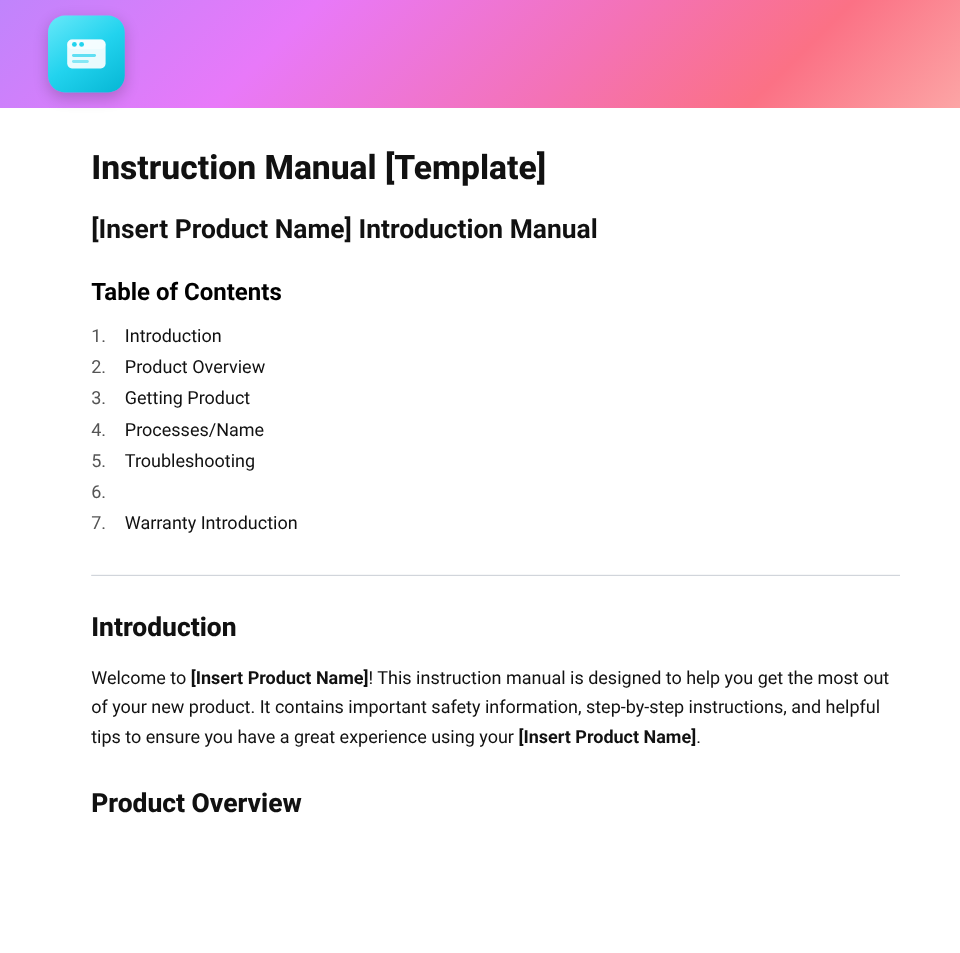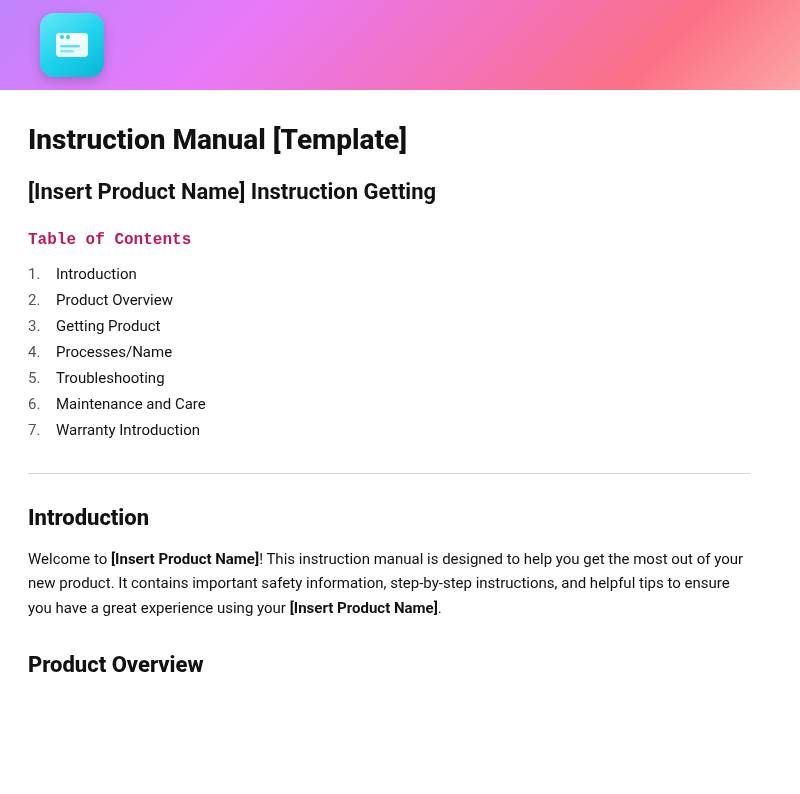--- a/index.html
+++ b/index.html
@@ -37,45 +37,44 @@
       box-shadow: 0 4px 12px rgba(0,0,0,0.2);
     }
 
     .app-icon svg {
       width: 36px;
       height: 36px;
       fill: white;
     }
 
     .content {
-      padding: 32px 50px 40px 28px;
+      padding: 32px 50px 40px 76px;
     }
 
     .doc-title {
       font-size: 28px;
       font-weight: 800;
       color: #111;
       margin-bottom: 20px;
       line-height: 1.3;
     }
 
     .product-title {
       font-size: 22px;
       font-weight: 700;
       color: #111;
       margin-bottom: 24px;
       line-height: 1.3;
     }
 
     .toc-heading {
-      font-size: 16px;
+      font-size: 20px;
       font-weight: 700;
-      color: #be185d;
+      color: #000000;
       margin-bottom: 12px;
-      font-family: Liberation Mono, monospace;
     }
 
     .toc-list {
       list-style: none;
       margin-bottom: 30px;
     }
 
     .toc-list li {
       padding: 4px 0;
       font-size: 15px;
@@ -136,21 +135,21 @@
       <rect x="6" y="18" width="20" height="2.5" rx="1.2" fill="#22d3ee" opacity="0.7"></rect>
       <rect x="6" y="23" width="14" height="2.5" rx="1.2" fill="#22d3ee" opacity="0.5"></rect>
     </svg>
   </div>
 </div>
 
 <div class="content">
 
   <h1 class="doc-title">Instruction Manual [Template]</h1>
 
-  <h2 class="product-title">[Insert Product Name] Instruction Getting</h2>
+  <h2 class="product-title">[Insert Product Name] Introduction Manual</h2>
 
   <div>
     <div class="toc-heading">Table of Contents</div>
     <ol class="toc-list">
       <li>
         <span class="num">1.</span>
         <span>Introduction</span>
       </li>
       <li>
         <span class="num">2.</span>
@@ -163,21 +162,20 @@
       <li>
         <span class="num">4.</span>
         <span>Processes/Name</span>
       </li>
       <li>
         <span class="num">5.</span>
         <span>Troubleshooting</span>
       </li>
       <li>
         <span class="num">6.</span>
-        <span>Maintenance and Care</span>
       </li>
       <li>
         <span class="num">7.</span>
         <span>Warranty Introduction</span>
       </li>
     </ol>
   </div>
 
   <hr class="divider">
 

